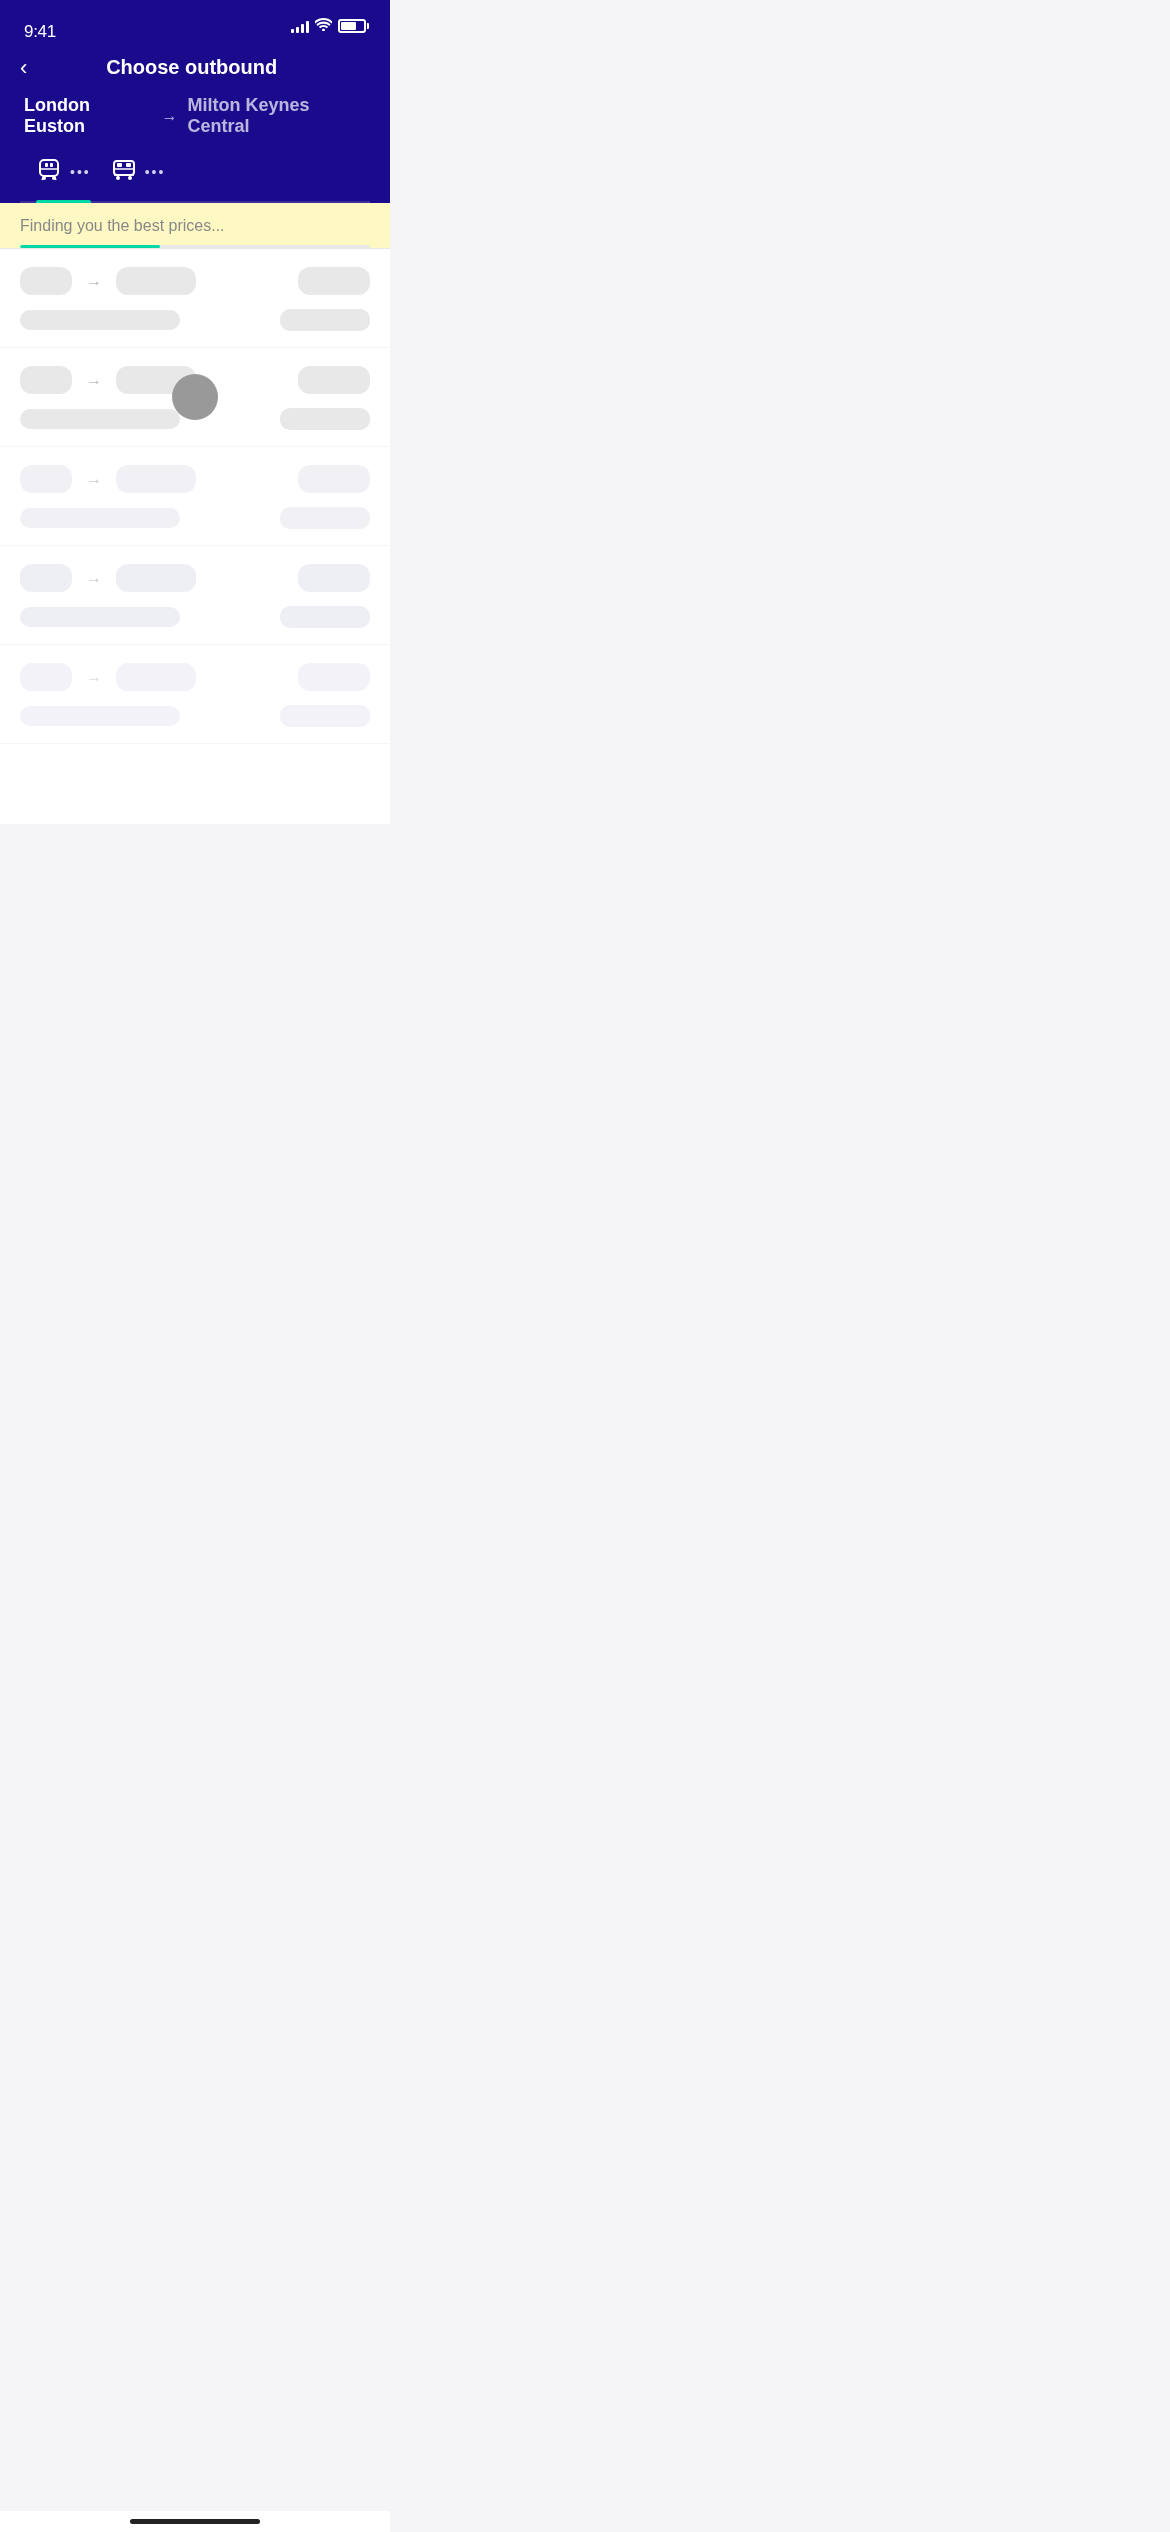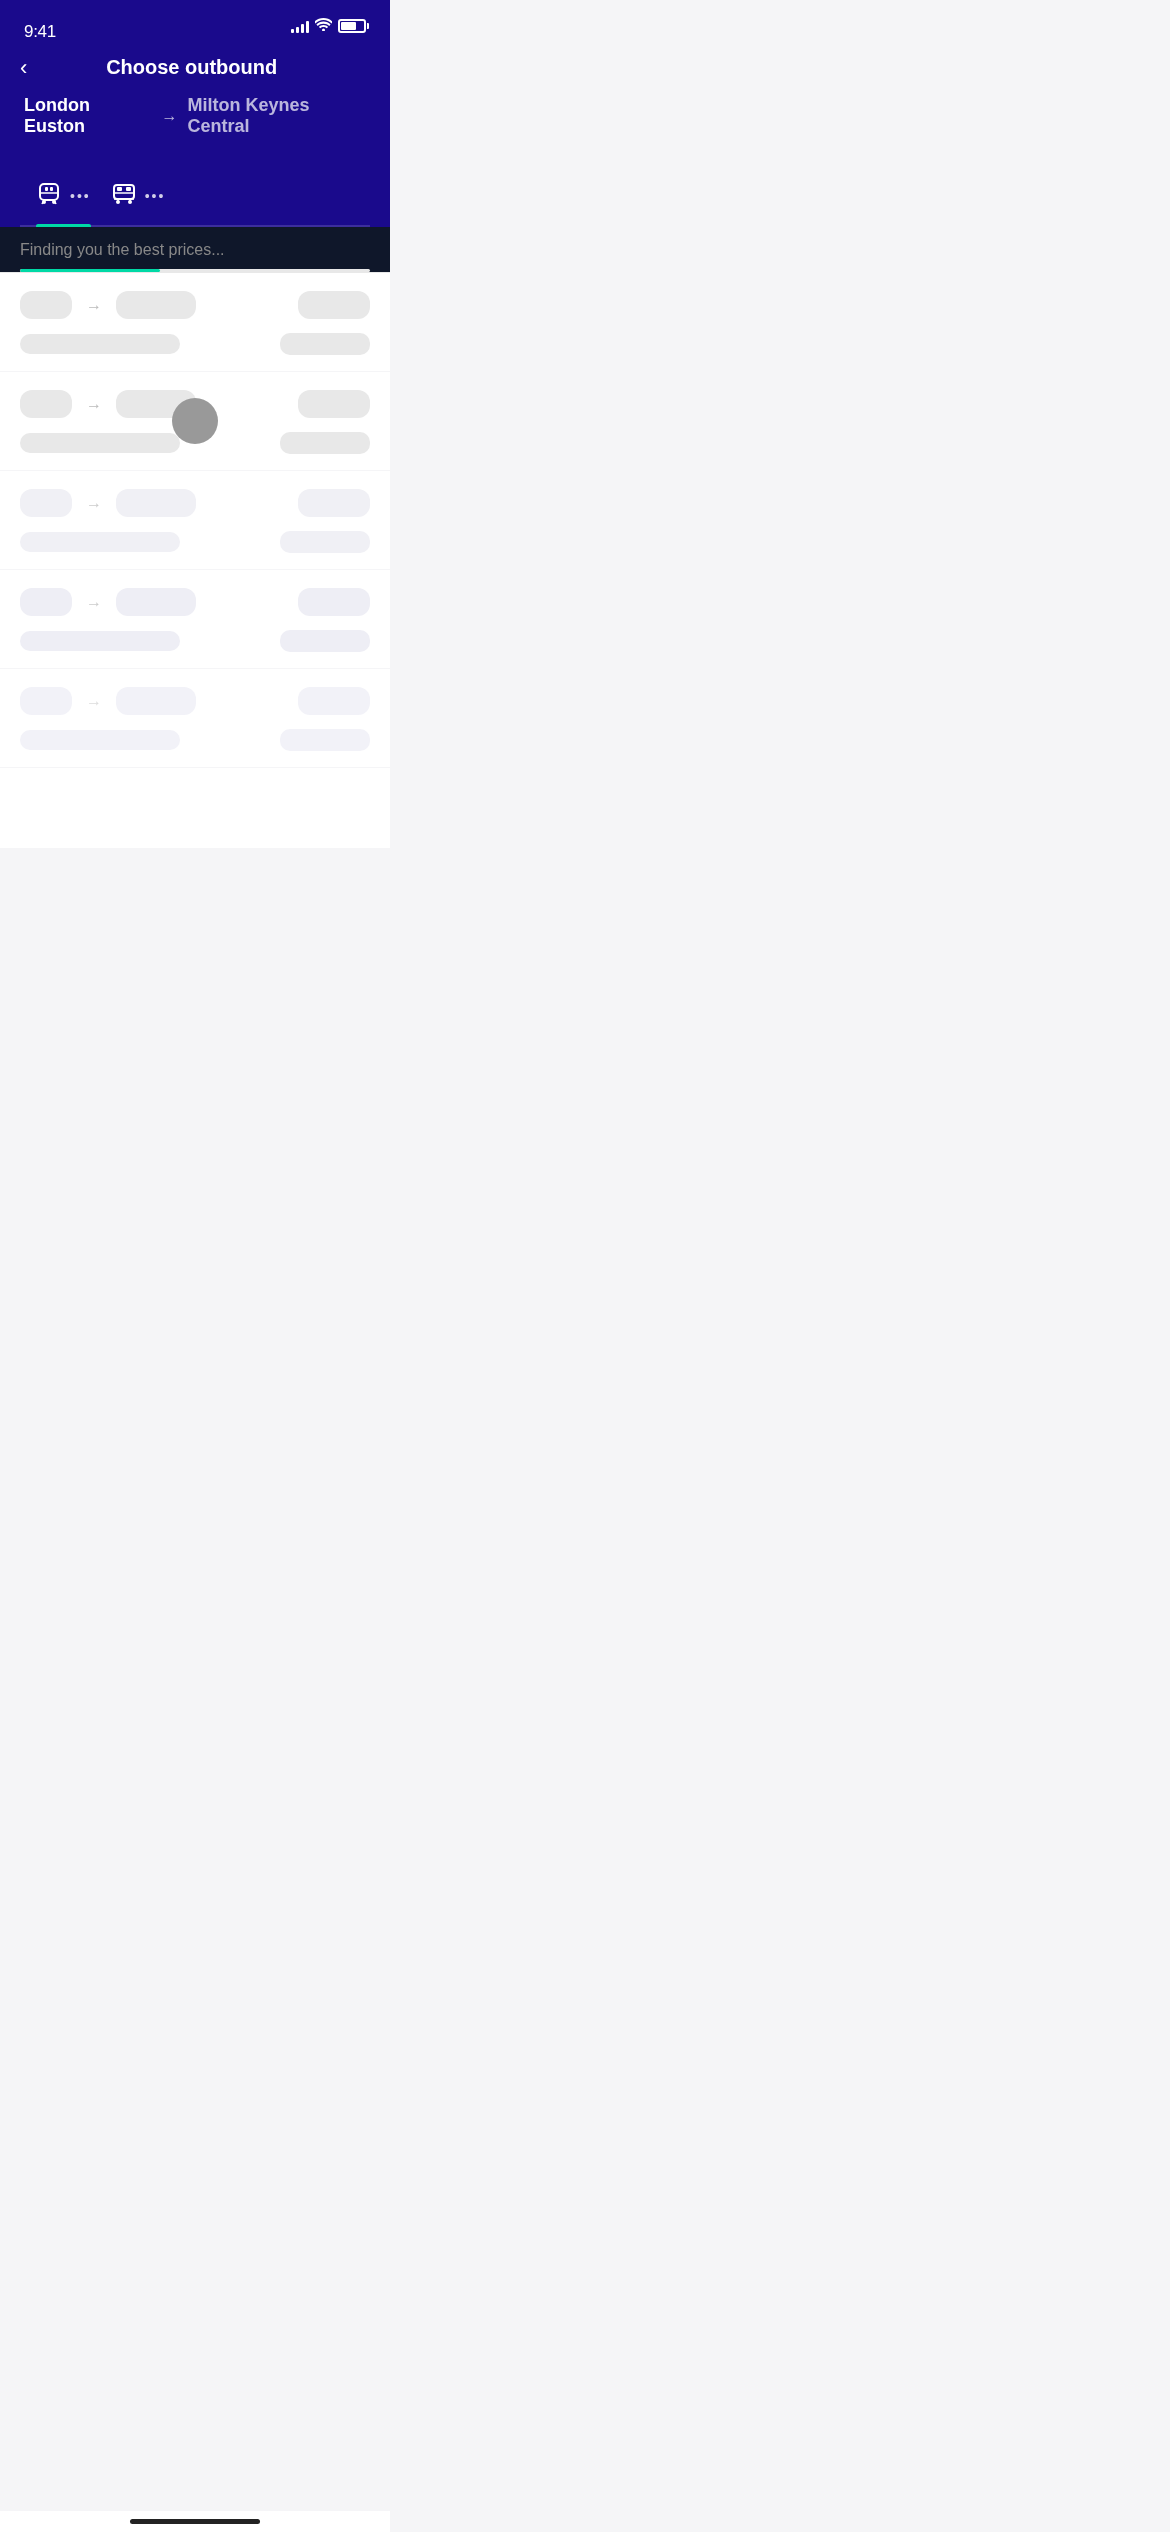--- a/index.html
+++ b/index.html
@@ -112,21 +112,21 @@
       font-weight: 700;
       flex: 1;
       text-align: center;
       padding-right: 30px;
     }
 
     .route-row {
       display: flex;
       align-items: center;
       gap: 10px;
-      margin-bottom: 32px;
+      margin-bottom: 8px;
       padding-left: 4px;
     }
 
     .route-origin {
       color: white;
       font-size: 18px;
       font-weight: 600;
     }
 
     .route-arrow {
@@ -176,21 +176,21 @@
     }
 
     .transport-dots {
       color: rgba(255,255,255,0.8);
       font-size: 14px;
       letter-spacing: 2px;
     }
 
     
     .loading-section {
-      background: #0f172a;
+      background: #fef9c3;
       padding: 14px 20px 0;
       border-bottom: 1px solid #e8e8e8;
     }
 
     .loading-text {
       color: #888;
       font-size: 16px;
       margin-bottom: 10px;
     }
 

